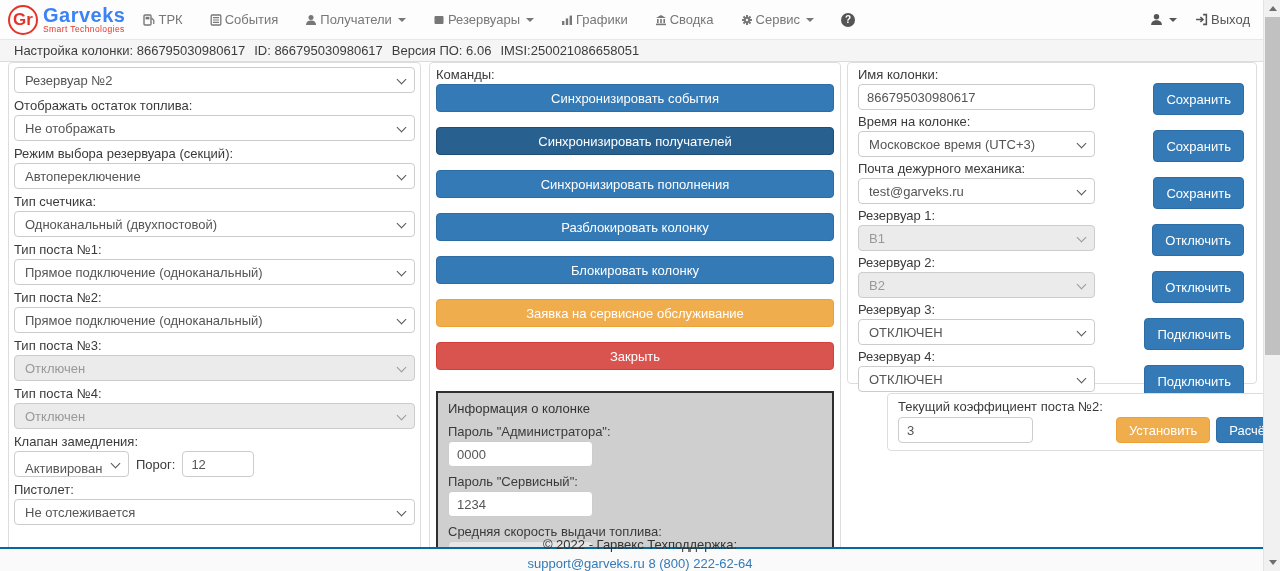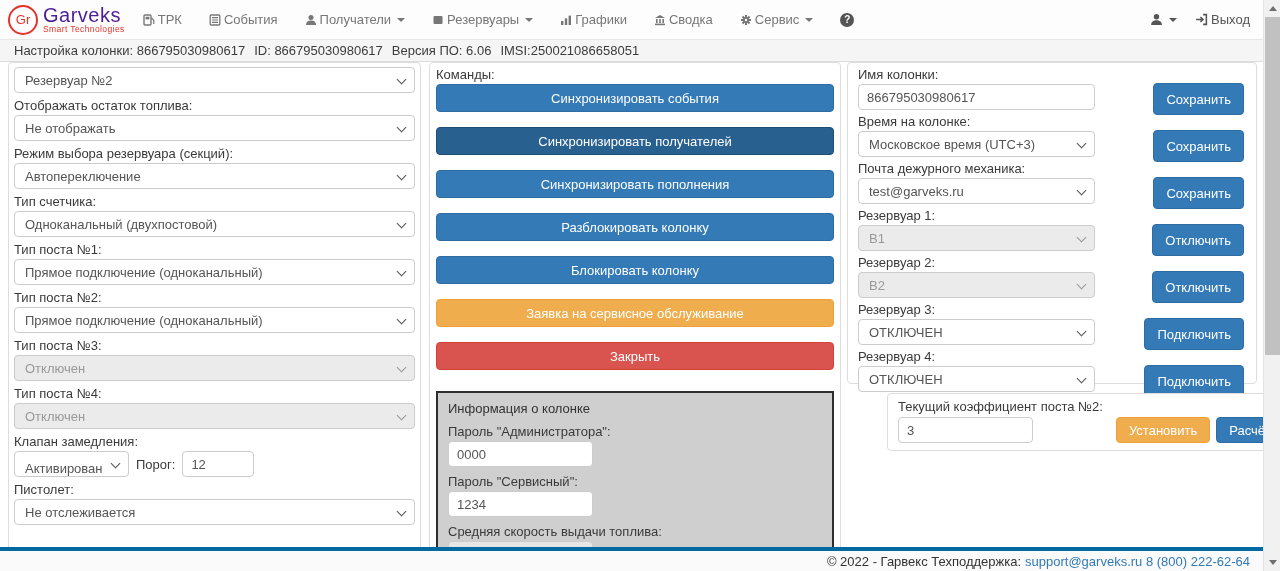--- a/index.html
+++ b/index.html
@@ -5,22 +5,22 @@
   * { margin:0; padding:0; box-sizing:border-box; }
   html,body { width:1280px; height:571px; background:#fff; }
   body { font-family:"Liberation Sans", sans-serif; font-size:13px; color:#333; }
   #app { position:relative; width:1280px; height:571px; overflow:hidden; background:#fff; }
 
   
   .navbar { position:absolute; top:0; left:0; width:1280px; height:40px; background:#fdfdfd;
             border-bottom:1px solid #e7e7e7; display:flex; align-items:center; padding:0 30px 0 8px; }
   .logo { display:flex; align-items:center; gap:5px; }
   .logo-badge { width:30px; height:30px; border:2px solid #e4342a; border-radius:50%; color:#e4342a;
-                font-weight:normal; font-size:13px; display:flex; align-items:center; justify-content:center; }
-  .logo-title { color:#4c1d95; font-weight:normal; font-size:20px; line-height:18px; letter-spacing:0.5px; }
+                font-weight:bold; font-size:17px; display:flex; align-items:center; justify-content:center; }
+  .logo-title { color:#3b82f6; font-weight:bold; font-size:20px; line-height:18px; letter-spacing:0.5px; }
   .logo-sub { color:#e4342a; font-weight:normal; font-size:8.5px; letter-spacing:0.4px; }
   .nav-items { display:flex; align-items:center; gap:27px; margin-left:18px; }
   .nav-item { display:flex; align-items:center; gap:3px; color:#777; cursor:pointer; }
   .nav-item svg { display:block; }
   .caret { width:0; height:0; border-left:4px solid transparent; border-right:4px solid transparent;
            border-top:4px solid #777; margin-left:3px; }
   .help-badge { width:14px; height:14px; background:#555; color:#fff; border-radius:50%;
                 font-size:10px; font-weight:bold; display:flex; align-items:center; justify-content:center; }
   .nav-right { margin-left:auto; display:flex; align-items:center; gap:18px; color:#555; }
 
@@ -78,22 +78,22 @@
   .rrow .btn { position:absolute; right:0; top:16px; height:32px; padding:0 12px; }
 
   
   .coef-row { display:flex; align-items:center; margin-top:3px; }
   .coef-row input.textbox { width:135px; }
   .coef-btns { margin-left:auto; display:flex; gap:6px; }
   .coef-btns .btn { height:26px; padding:0 12px; }
 
   
   .footer { position:absolute; left:0; bottom:0; width:1280px; height:24px; background:#fafafa;
-            border-top:4px solid #0369a1; display:flex; align-items:center; justify-content:flex-end;
-            padding-right:30px; gap:4px; }
+            border-top:2px solid #0369a1; display:flex; align-items:center; justify-content:flex-end;
+            gap:4px;flex-direction:column; }
   .footer a { color:#337ab7; text-decoration:none; }
 
   
   .scrollbar { position:absolute; top:0; right:0; width:17px; height:571px; background:#f1f1f1;
                border-left:1px solid #e3e3e3; z-index:50; }
   .sb-arrow { position:absolute; left:0; width:17px; height:17px; display:flex; align-items:center;
               justify-content:center; }
   .sb-tri-up { width:0; height:0; border-left:4px solid transparent; border-right:4px solid transparent;
                border-bottom:5px solid #6e6e6e; }
   .sb-tri-down { width:0; height:0; border-left:4px solid transparent; border-right:4px solid transparent;

